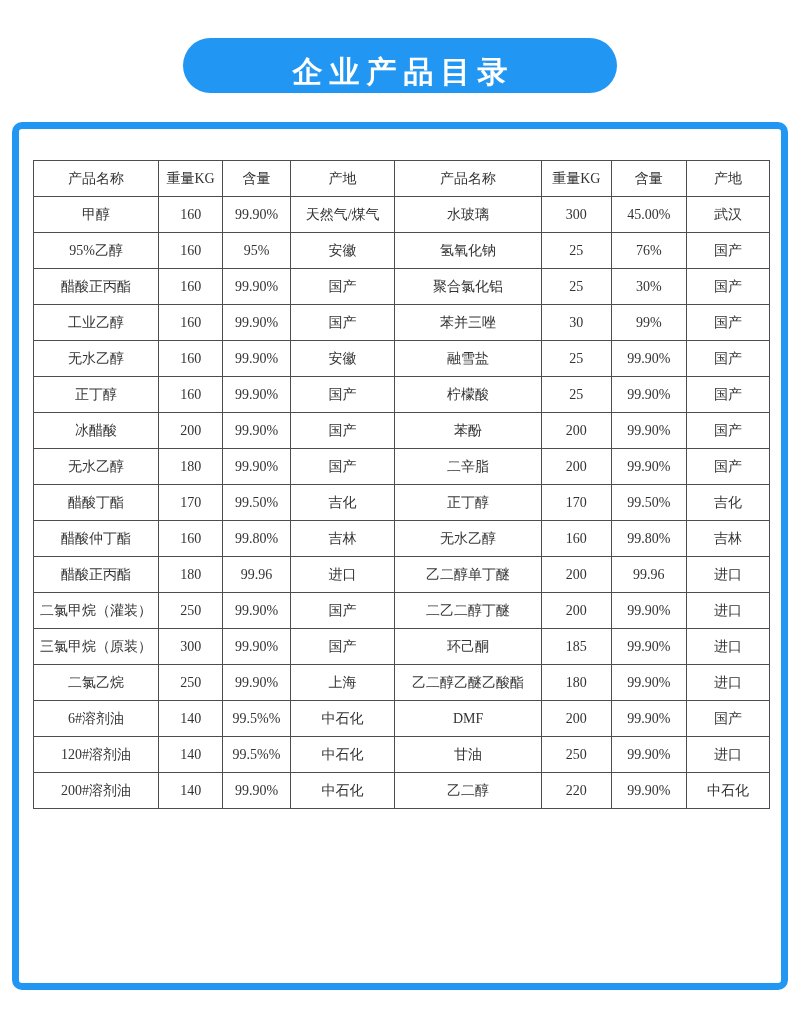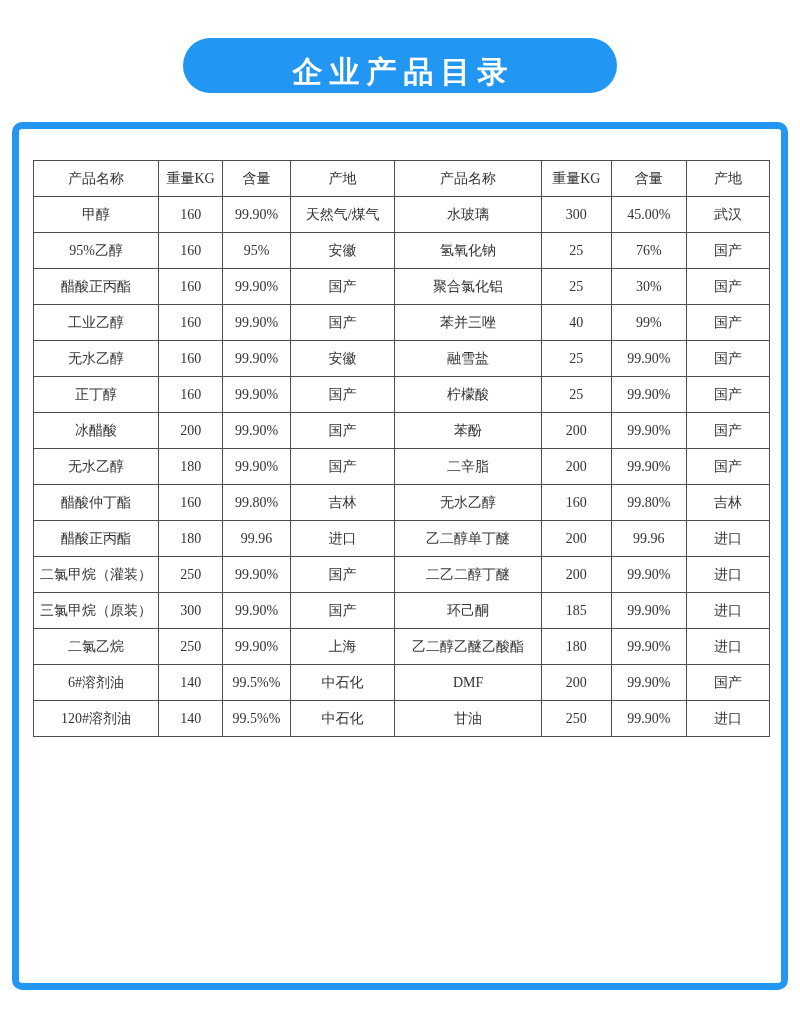--- a/index.html
+++ b/index.html
@@ -126,21 +126,21 @@
           <td>25</td>
           <td>30%</td>
           <td>国产</td>
         </tr>
         <tr>
           <td>工业乙醇</td>
           <td>160</td>
           <td>99.90%</td>
           <td>国产</td>
           <td>苯并三唑</td>
-          <td>40</td>
+          <td>30</td>
           <td>99%</td>
           <td>国产</td>
         </tr>
         <tr>
           <td>无水乙醇</td>
           <td>160</td>
           <td>99.90%</td>
           <td>安徽</td>
           <td>融雪盐</td>
           <td>25</td>
@@ -169,20 +169,30 @@
         </tr>
         <tr>
           <td>无水乙醇</td>
           <td>180</td>
           <td>99.90%</td>
           <td>国产</td>
           <td>二辛脂</td>
           <td>200</td>
           <td>99.90%</td>
           <td>国产</td>
+        </tr>
+        <tr>
+          <td>醋酸丁酯</td>
+          <td>170</td>
+          <td>99.50%</td>
+          <td>吉化</td>
+          <td>正丁醇</td>
+          <td>170</td>
+          <td>99.50%</td>
+          <td>吉化</td>
         </tr>
         <tr>
           <td>醋酸仲丁酯</td>
           <td>160</td>
           <td>99.80%</td>
           <td>吉林</td>
           <td>无水乙醇</td>
           <td>160</td>
           <td>99.80%</td>
           <td>吉林</td>
@@ -239,16 +249,26 @@
         </tr>
         <tr>
           <td>120#溶剂油</td>
           <td>140</td>
           <td>99.5%%</td>
           <td>中石化</td>
           <td>甘油</td>
           <td>250</td>
           <td>99.90%</td>
           <td>进口</td>
+        </tr>
+        <tr>
+          <td>200#溶剂油</td>
+          <td>140</td>
+          <td>99.90%</td>
+          <td>中石化</td>
+          <td>乙二醇</td>
+          <td>220</td>
+          <td>99.90%</td>
+          <td>中石化</td>
         </tr>
       </tbody>
   </table>
 </div>
 
 </body></html>

